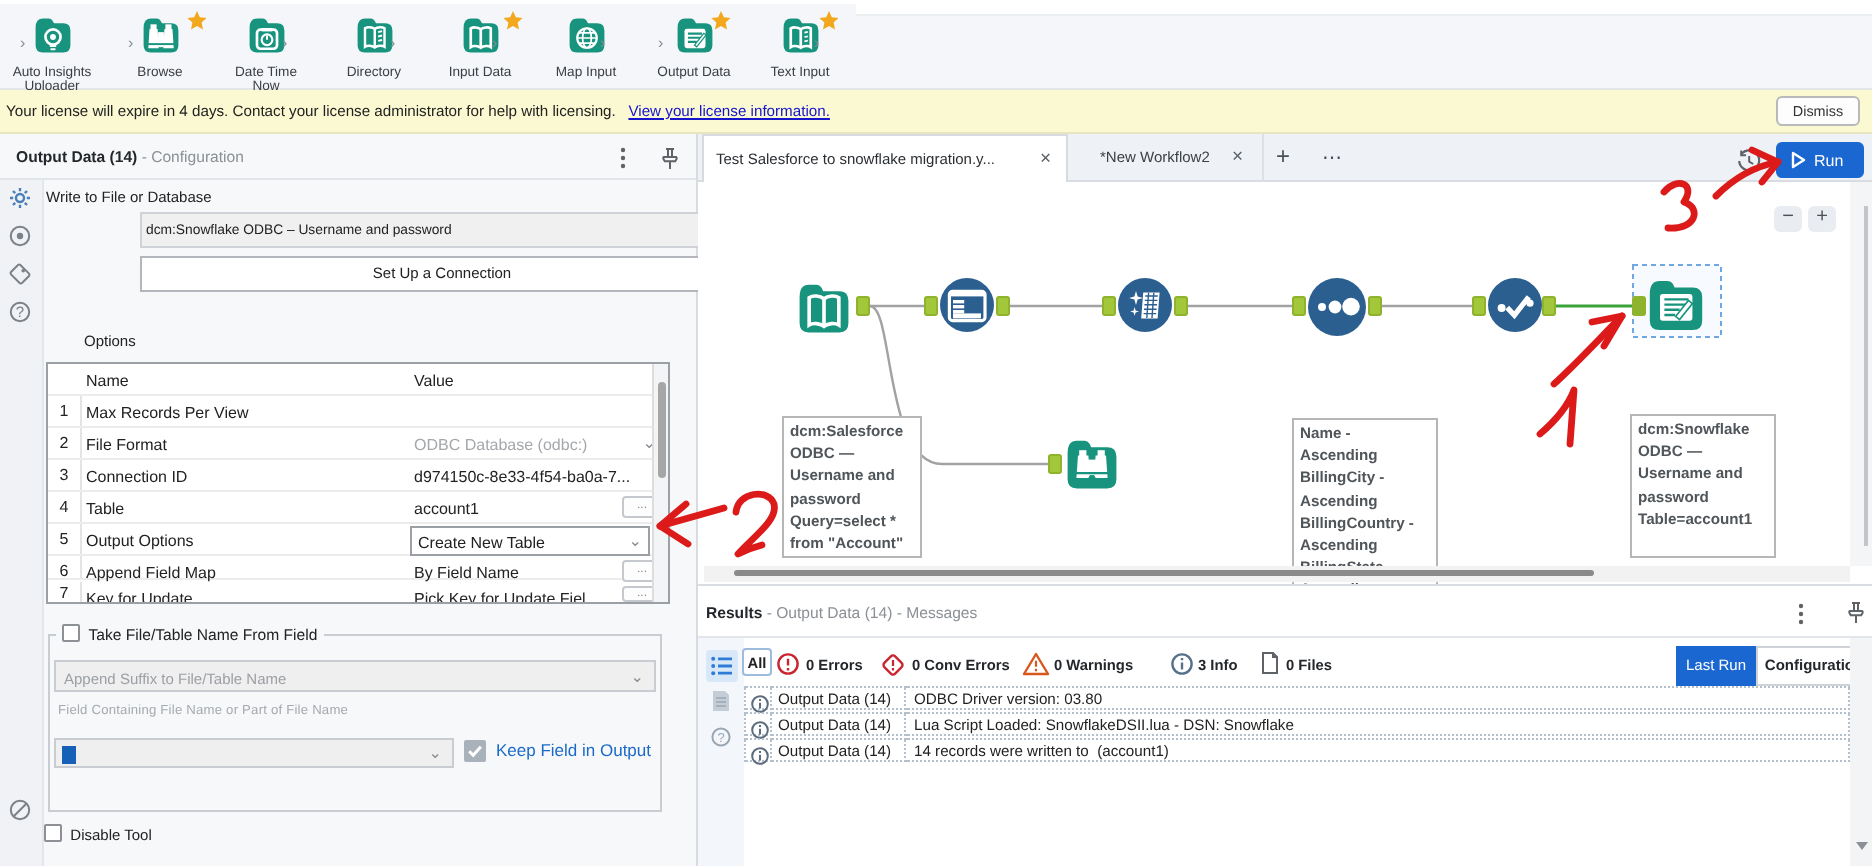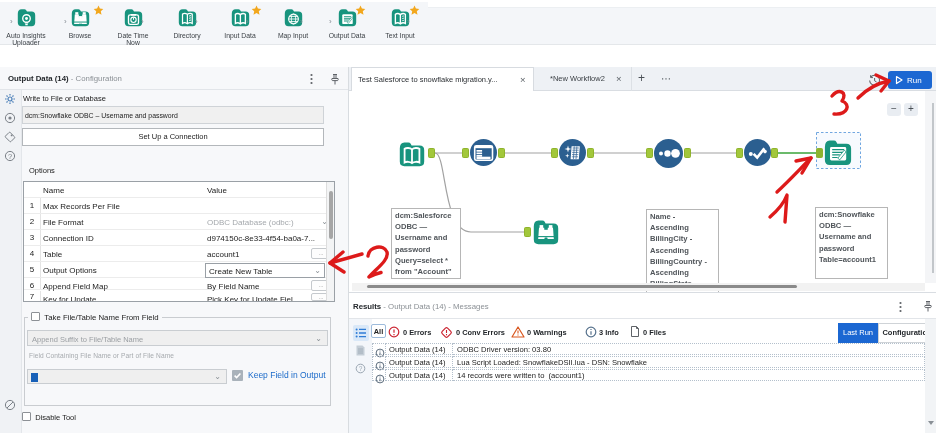--- a/index.html
+++ b/index.html
@@ -21,21 +21,21 @@
 #banner a { color:#1414cc; text-decoration:underline; }
 #dismiss { position:absolute; right:6px; top:3px; width:42px; height:15px; background:#fdfdfd; border:1px solid #b9b9b9; border-radius:3px; font-size:7.2px; color:#333; text-align:center; line-height:13px; }
 
 
 #lpanel { left:0; top:67px; width:349px; height:394px; background:#f7f8fa; border-right:1px solid #d8dce0; }
 #lphead { position:absolute; left:0; top:0; width:348px; height:23px; background:#f7f8fa; border-bottom:1px solid #e2e5e9; }
 #lphead .t { position:absolute; left:8px; top:7px; font-size:7.8px; color:#23272b; font-weight:bold; }
 #lphead .t span { font-weight:normal; color:#8b9095; }
 .sideicons { position:absolute; left:0; top:23px; width:22px; height:343px; background:#f0f2f5; border-right:1px solid #e3e6ea; }
 #lpc { position:absolute; left:22px; top:23px; width:326px; height:343px; font-size:7.5px; color:#222; }
-.fieldbox { position:absolute; background:#fff; border:1px solid #c3c7cb; }
+.fieldbox { position:absolute; background:#fff; border:1px solid #c3c7cb;margin-left:48px; }
 .greybox { position:absolute; background:#efefef; border:1px solid #c9cdd1; color:#999; }
 .ddchev { position:absolute; color:#8a9096; font-size:8px; }
 
 
 #opttable { position:absolute; left:1px; top:91px; width:312px; height:121px; background:#fff; border:1px solid #9aa0a6; overflow:hidden; }
 .trow { position:absolute; left:0; width:310px; height:16.3px; border-bottom:1px solid #ececec; font-size:8px; }
 .trow .num { position:absolute; left:0; top:0; width:17px; height:100%; border-right:1px solid #e4e4e4; text-align:center; line-height:16px; }
 .trow .nm { position:absolute; left:19px; top:4px; }
 .trow .vl { position:absolute; left:183px; top:4px; }
 .dots3 { position:absolute; right:3px; top:2px; width:20px; height:11px; background:#fdfdfd; border:1px solid #c5c9cd; border-radius:2px; color:#888; font-size:6px; text-align:center; line-height:9px; }
@@ -168,20 +168,24 @@
       </svg>
   <svg class="star" style="left:355px" width="11" height="11" viewBox="0 0 11 11">
         <path d="M5.5,0.5 L6.9,3.6 L10.3,4 L7.8,6.3 L8.5,9.7 L5.5,8 L2.5,9.7 L3.2,6.3 L0.7,4 L4.1,3.6 Z" fill="#f2a71d"></path>
       </svg>
   <svg class="star" style="left:409px" width="11" height="11" viewBox="0 0 11 11">
         <path d="M5.5,0.5 L6.9,3.6 L10.3,4 L7.8,6.3 L8.5,9.7 L5.5,8 L2.5,9.7 L3.2,6.3 L0.7,4 L4.1,3.6 Z" fill="#f2a71d"></path>
       </svg>
   <div class="abs" style="left:428px;top:-2px;width:508px;height:8px;background:#fff;border-bottom:1px solid #eceff2"></div>
 </div>
 
+<div id="banner" class="abs">
+  <div class="txt">Your license will expire in 4 days. Contact your license administrator for help with licensing.&nbsp;&nbsp; <a>View your license information.</a></div>
+  <div id="dismiss">Dismiss</div>
+</div>
 
 <div id="lpanel" class="abs">
   <div id="lphead">
     <div class="t">Output Data (14) <span>- Configuration</span></div>
     <svg style="position:absolute;left:309px;top:6px" width="5" height="12" viewBox="0 0 5 12">
           <circle cx="2.5" cy="2" r="1.1" fill="#5f6368"></circle>
           <circle cx="2.5" cy="6" r="1.1" fill="#5f6368"></circle>
           <circle cx="2.5" cy="10" r="1.1" fill="#5f6368"></circle>
         </svg>
     <svg style="position:absolute;left:329px;top:6px" width="12" height="13" viewBox="0 0 12 13">
@@ -209,29 +213,29 @@
           <circle cx="6" cy="6" r="4.6" fill="none" stroke="#7b8188" stroke-width="1"></circle>
           <path d="M3,9 L9,3" stroke="#7b8188" stroke-width="1"></path>
         </svg>
   </div>
   <div id="lpc">
     <div class="abs" style="left:1px;top:4px">Write to File or Database</div>
     <div class="fieldbox" style="left:0;top:16px;width:302px;height:18px;background:#f0f0f0;border-color:#cfd3d7">
           <div class="abs" style="left:2px;top:4.5px;font-size:6.9px">dcm:Snowflake ODBC – Username and password</div>
         </div>
     <div class="fieldbox" style="left:0;top:38px;width:302px;height:18px;border-color:#b3b7bb;text-align:center;line-height:16px">Set Up a Connection</div>
-    <div class="abs" style="left:7px;top:76px">Options</div>
+    <div class="abs" style="left:20px;top:76px">Options</div>
     <div id="opttable">
       <div class="trow" style="top:0">
             <div class="nm" style="font-weight:normal">Name</div>
             <div class="vl">Value</div>
           </div>
       <div class="trow" style="top:16px">
             <div class="num">1</div>
-            <div class="nm">Max Records Per File</div>
+            <div class="nm">Max Records Per View</div>
           </div>
       <div class="trow" style="top:32px">
             <div class="num">2</div>
             <div class="nm">File Format</div>
             <div class="vl" style="color:#a4a8ac">ODBC Database (odbc:)</div>
             <div class="ddchev" style="right:6px;top:3px">⌄</div>
           </div>
       <div class="trow" style="top:48px">
             <div class="num">3</div>
             <div class="nm">Connection ID</div>

